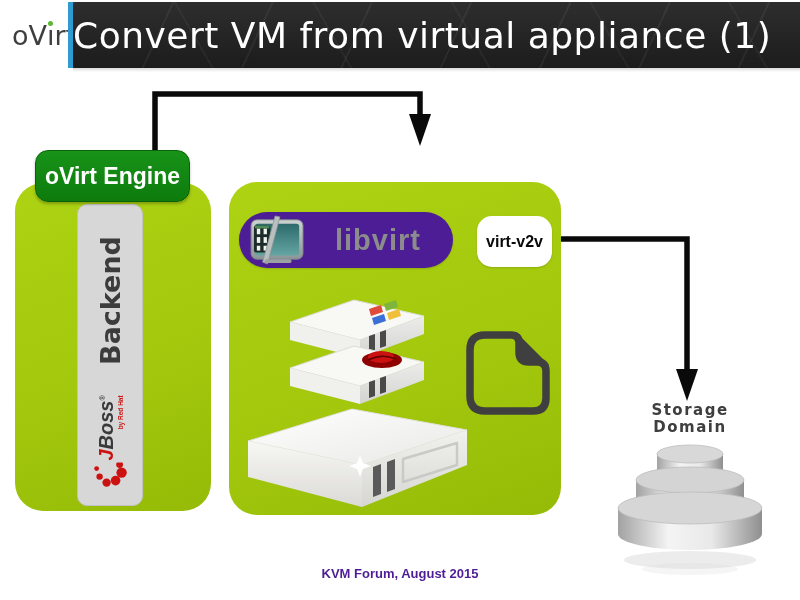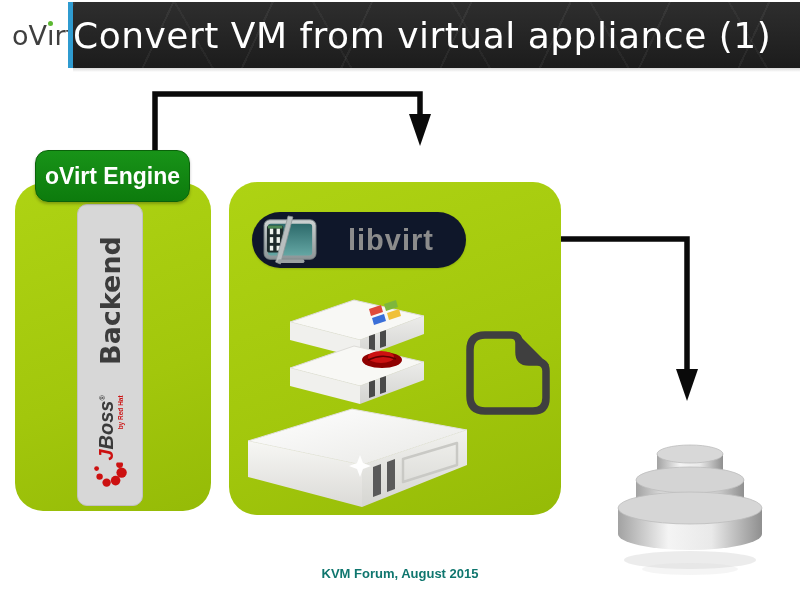--- a/index.html
+++ b/index.html
@@ -46,34 +46,34 @@
   .backend-label{transform:rotate(-90deg);white-space:nowrap;font-size:27px;font-weight:bold;color:#3c3c3c;
     font-family:"DejaVu Sans",sans-serif;}
   .jboss-wrap{position:absolute;left:0;top:178px;width:64px;height:118px;
     display:flex;align-items:center;justify-content:center;}
   .jboss-rot{transform:rotate(-90deg);white-space:nowrap;display:flex;align-items:center;gap:2px;}
   .jboss-text{font-size:20px;font-weight:bold;color:#3a3a3a;font-style:italic;line-height:1;}
   .jboss-j{color:#cc1111;}
   .jboss-reg{font-size:7px;vertical-align:super;color:#3a3a3a;}
   .jboss-byline{font-size:6.5px;font-weight:bold;color:#cc1111;text-align:right;margin-top:1px;}
   
-  .libvirt-pill{position:absolute;left:252px;top:212px;width:214px;height:56px;background:#0f172a;
+  .libvirt-pill{position:absolute;left:239px;top:212px;width:214px;height:56px;background:#4c1d95;
     border-radius:28px;display:flex;align-items:center;padding-left:10px;box-sizing:border-box;
     box-shadow:0 1px 2px rgba(0,0,0,0.15);}
   .libvirt-label{font-size:29px;font-weight:bold;color:#8c8c8c;margin-left:28px;letter-spacing:1px;}
   .v2v-chip{position:absolute;left:477px;top:216px;width:75px;height:51px;background:#ffffff;border-radius:15px;
     display:flex;align-items:center;justify-content:center;font-size:16px;font-weight:bold;color:#0a0a0a;
     box-shadow:0 1px 2px rgba(0,0,0,0.15);}
   .icon-abs{position:absolute;}
   
   .storage-label{position:absolute;left:638px;top:402px;width:104px;text-align:center;
     font-size:15px;font-weight:bold;color:#3e3e3e;letter-spacing:1.5px;line-height:1.15;
     font-family:"DejaVu Sans",sans-serif;}
   
-  .footer{position:absolute;left:0;right:0;top:566px;text-align:center;font-size:13px;font-weight:bold;color:#0f766e;}
+  .footer{position:absolute;left:0;right:0;top:566px;text-align:center;font-size:13px;font-weight:bold;color:#4c1d95;}
 </style>
 </head>
 <body>
 
 <div id="slide">
 
   <div class="logo-area">
     <div class="ovirt-logo"><span>oV</span><span class="ovirt-i"><span>ı</span><span class="ovirt-dot"></span></span><span>rt</span></div>
   </div>
   <div class="blue-divider"></div>
@@ -148,20 +148,23 @@
         <rect x="8" y="32" width="3.5" height="5"></rect>
           <rect x="15" y="32" width="3.5" height="5"></rect>
       </g>
       <rect x="6" y="11" width="15" height="3" fill="#4d8a55"></rect>
       <polygon points="27,1 32,2 19,51 14,49" fill="#b9bfbf" stroke="#8d9597" stroke-width="0.8"></polygon>
       <rect x="16" y="46" width="28" height="4" rx="2" fill="#9aa2a3"></rect>
     </svg>
     <span class="libvirt-label">libvirt</span>
   </div>
 
+  <div class="v2v-chip">
+    <span>virt-v2v</span>
+  </div>
 
   <svg class="icon-abs" style="left:272px;top:292px;" width="175" height="118" viewBox="0 0 175 118">
     <defs>
       <linearGradient id="slabFace" x1="0" y1="0" x2="0" y2="1">
         <stop offset="0" stop-color="#ececea"></stop>
           <stop offset="1" stop-color="#d3d3d0"></stop>
       </linearGradient>
     </defs>
 
     <g>
@@ -215,20 +218,24 @@
     <polygon points="163,56 217,40 217,62 163,79" fill="none" stroke="#c9c9c5" stroke-width="2.5" stroke-linejoin="round"></polygon>
     <path d="M120,52 l3,8 8,3 -8,3 -3,8 -3,-8 -8,-3 8,-3 Z" fill="#ffffff" opacity="0.95"></path>
   </svg>
 
   <svg class="icon-abs" style="left:461px;top:328px;" width="92" height="90" viewBox="0 0 92 90">
     <path d="M 24,7 H 50 Q 58,7 58,15 V 24 Q 58,34 68,34 H 76 Q 85,34 85,43 V 70 Q 85,83 72,83 H 24 Q 9,83 9,68 V 22 Q 9,7 24,7 Z" fill="none" stroke="#3f3f3f" stroke-width="7.5" stroke-linejoin="round"></path>
     <path d="M 55,4 L 88,37 L 68,37 Q 55,37 55,24 Z" fill="#3f3f3f"></path>
     <text x="21" y="66" font-size="23" font-family="DejaVu Sans, sans-serif" fill="#3f3f3f" letter-spacing="2"></text>
   </svg>
 
+  <div class="storage-label">
+    <div>Storage</div>
+    <div>Domain</div>
+  </div>
   <svg class="icon-abs" style="left:614px;top:440px;" width="152" height="140" viewBox="0 0 152 140">
     <defs>
       <linearGradient id="cylBody" x1="0" y1="0" x2="1" y2="0">
         <stop offset="0" stop-color="#a2a2a2"></stop>
           <stop offset="0.35" stop-color="#f4f4f4"></stop>
         <stop offset="0.65" stop-color="#e9e9e9"></stop>
           <stop offset="1" stop-color="#8f8f8f"></stop>
       </linearGradient>
     </defs>
     <g>

